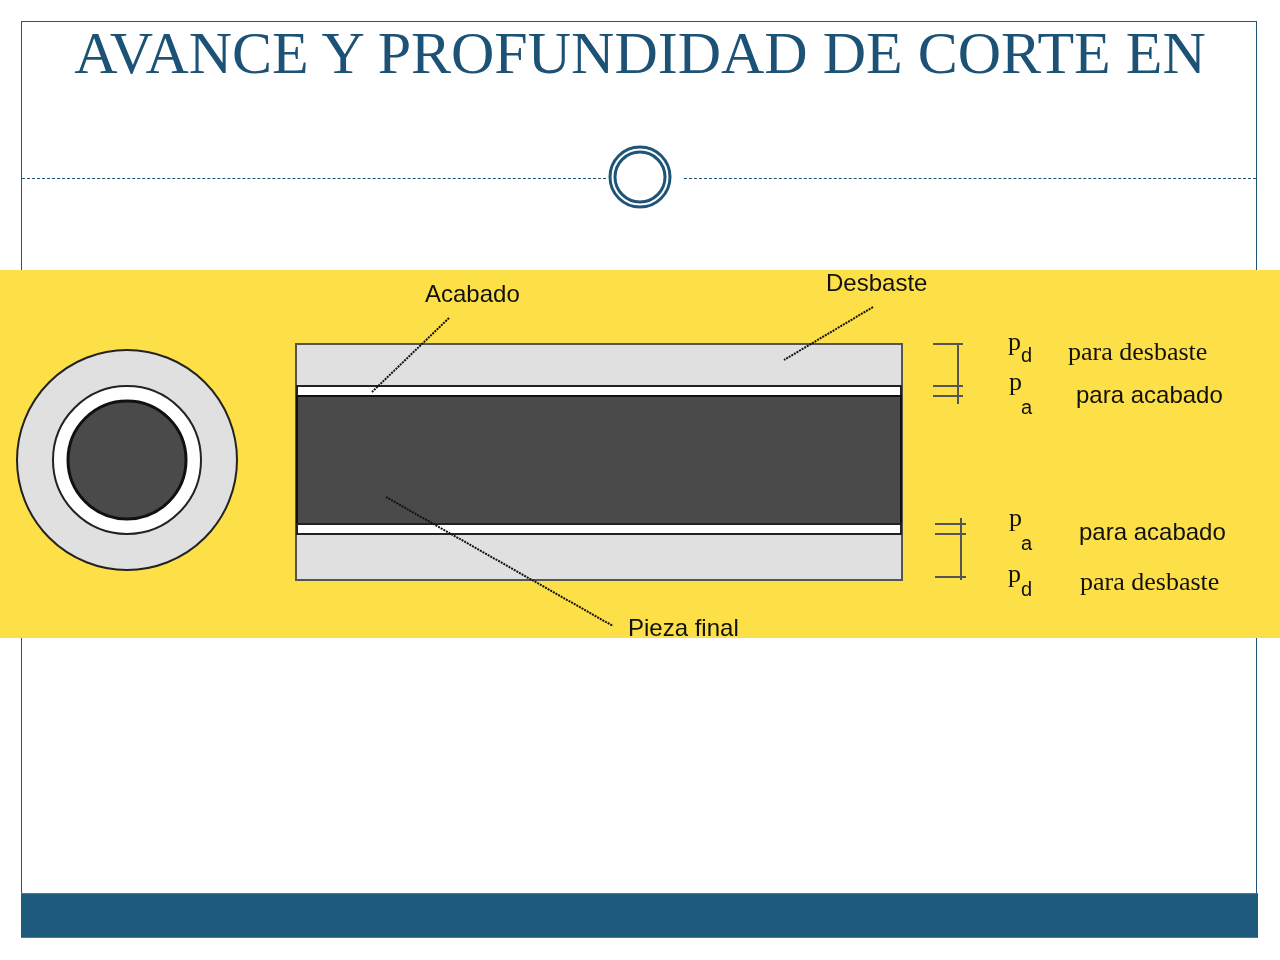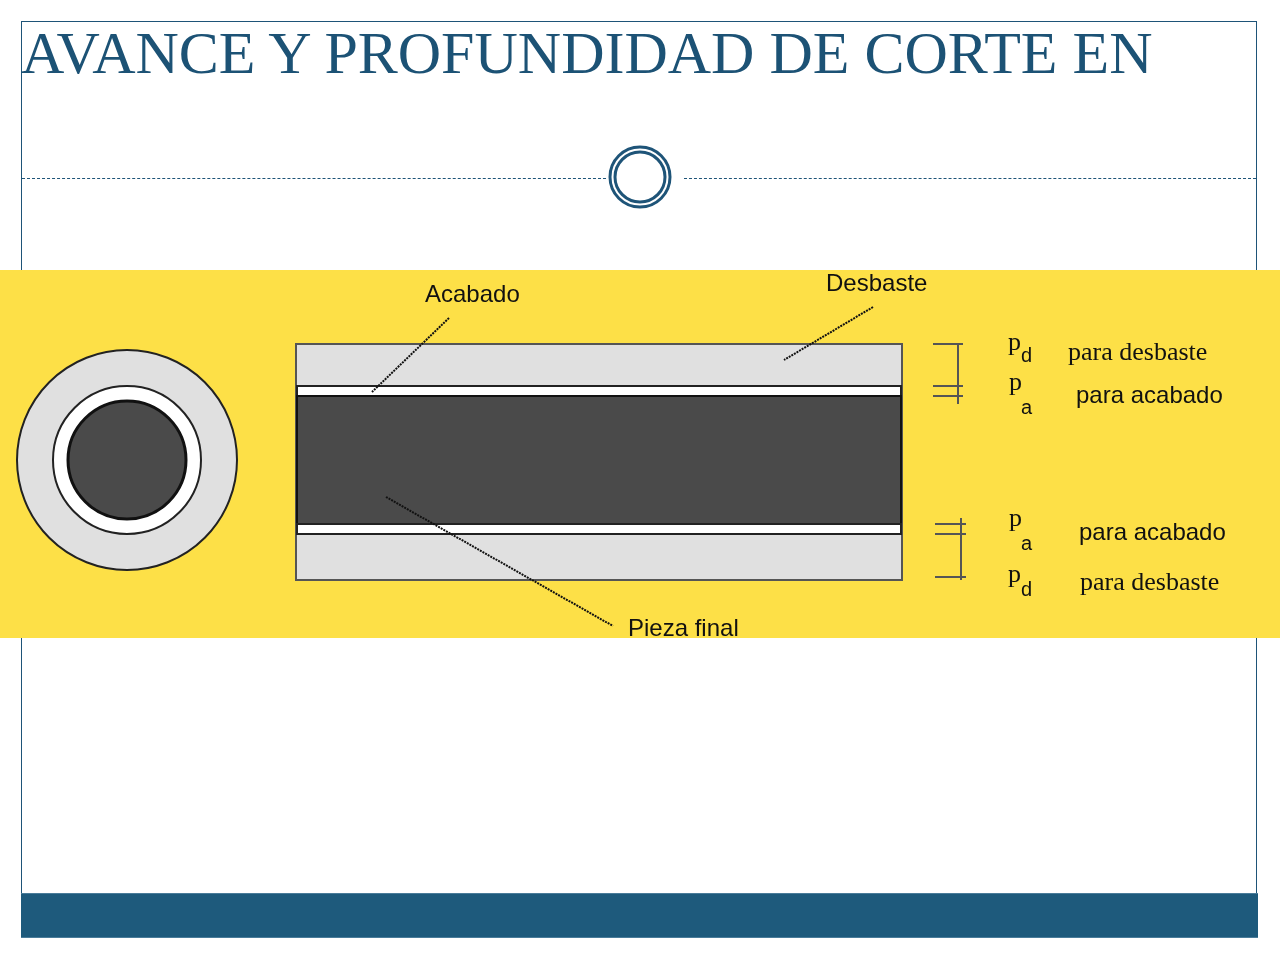--- a/index.html
+++ b/index.html
@@ -7,21 +7,21 @@
       width: 1280px; height: 960px; position: relative; overflow: hidden;
       background: #ffffff;
       font-family: "Liberation Sans", sans-serif;
     }
     .frame {
       position: absolute; left: 21px; top: 21px; width: 1236px; height: 916px;
       border: 1px solid #1e5478; box-sizing: border-box;
     }
     .title {
       position: absolute; left: 21px; top: 20px; width: 1238px;
-      text-align: left;
+      text-align: center;
       font-family: "Liberation Serif", serif;
       font-size: 60px; line-height: 66px;
       color: #1c5275;
       margin: 0; font-weight: normal;
     }
     .divider-left {
       position: absolute; left: 22px; top: 178px; width: 584px; height: 0;
       border-top: 1px dashed #1e5478;
     }
     .divider-right {

